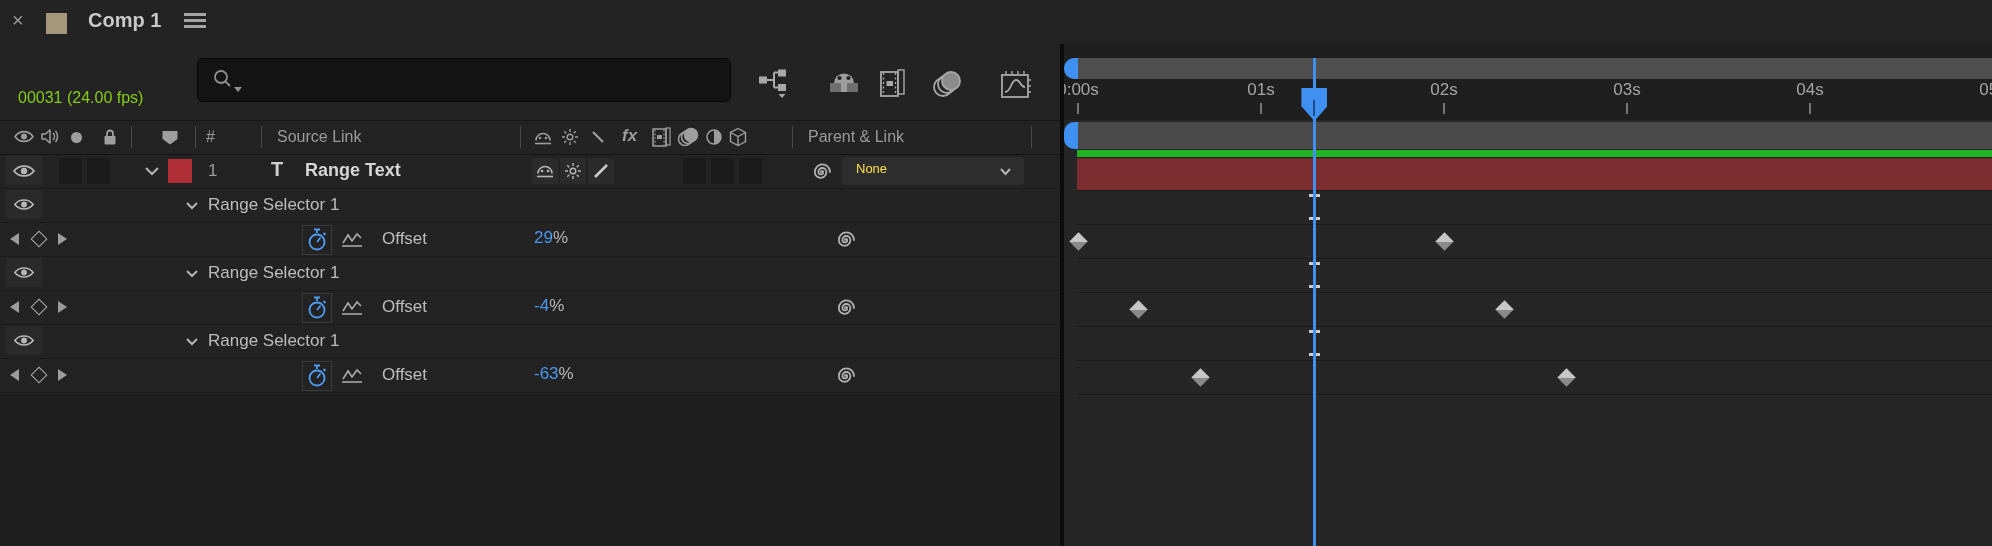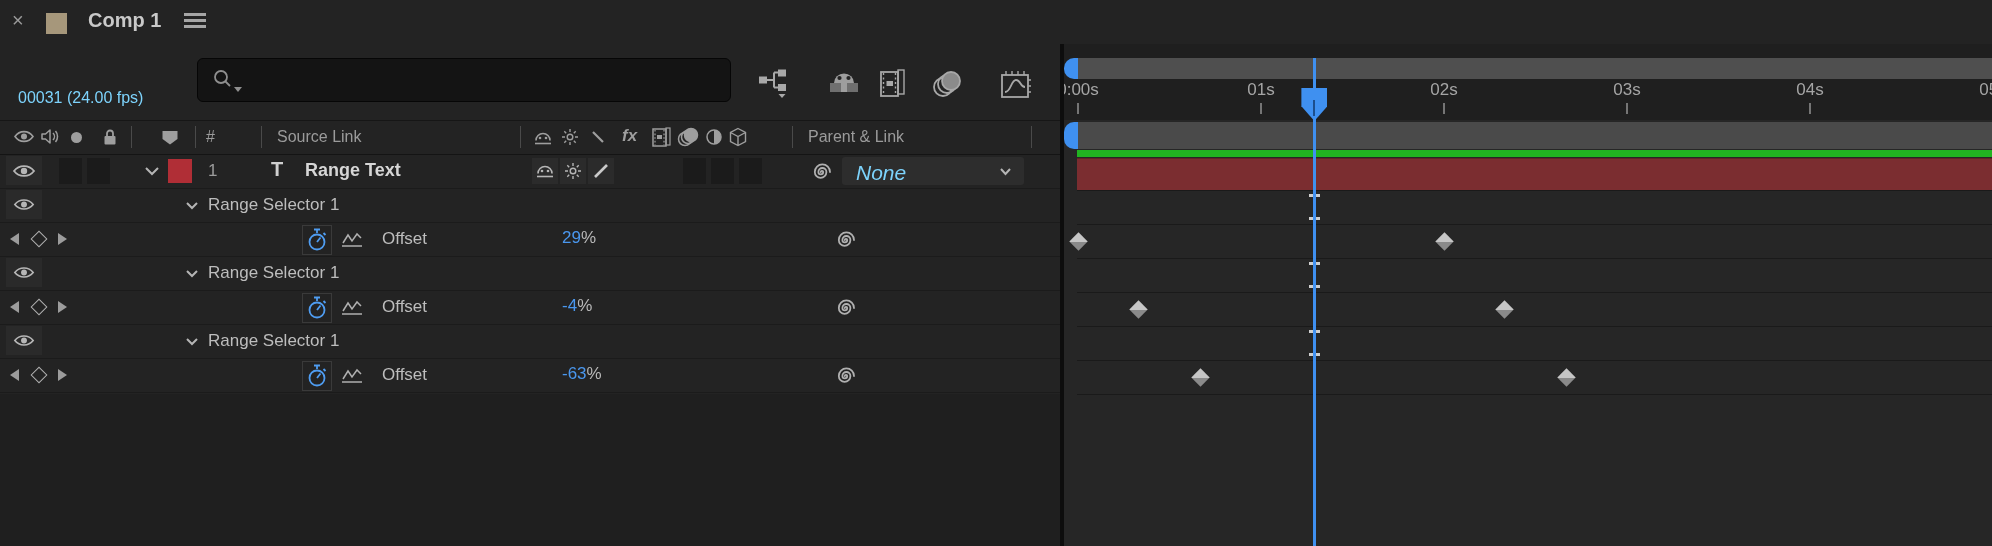--- a/index.html
+++ b/index.html
@@ -11,47 +11,47 @@
   .tabbar{left:0;top:0;width:1992px;height:44px;background:#232323;}
   .tab-close{left:12px;top:9px;font-size:20px;color:#9a9a9a;cursor:default;}
   .tab-swatch{left:46px;top:13px;width:21px;height:21px;background:#a6977b;}
   .tab-title{left:88px;top:9px;font-size:20px;font-weight:bold;color:#c9c9c9;}
   .tab-menu{left:184px;top:13px;width:22px;height:16px;}
   .tab-menu div{height:2.5px;background:#a5a5a5;margin-bottom:3.5px;}
 
   
   .toolbar{left:0;top:44px;width:1060px;height:76px;background:#232323;}
   .timecode{left:18px;top:6px;font-size:30px;font-weight:bold;color:#4f9df2;letter-spacing:1px;}
-  .frameinfo{left:18px;top:45px;font-size:16px;color:#7dd3fc;}
+  .frameinfo{left:18px;top:45px;font-size:16px;color:#84cc16;}
   .searchbox{left:197px;top:14px;width:532px;height:42px;background:#141414;border:1px solid #060606;border-radius:6px;}
   .mag{left:14px;top:9px;}
   .mag-caret{left:36px;top:28px;width:0;height:0;border-left:4.5px solid transparent;border-right:4.5px solid transparent;border-top:5px solid #8f8f8f;}
   .tool-ico{top:24px;}
 
   
   .header{left:0;top:120px;width:1060px;height:33px;background:#232323;border-top:1px solid #161616;border-bottom:1px solid #141414;}
   .hdiv{top:5px;width:1px;height:22px;background:#4a4a4a;}
   .htext{top:7px;font-size:16px;color:#9b9b9b;}
   .lrow{position:absolute;left:0;width:1060px;height:34px;border-bottom:1px solid #1b1b1b;}
   .leftpanel-bottom{left:0;top:394px;width:1060px;height:152px;background:#1f1f1f;}
   .avcell{left:6px;top:2px;width:36px;height:29px;background:#2a2a2a;display:flex;align-items:center;justify-content:center;}
   .darkcell{top:4px;width:23px;height:26px;background:#1b1b1b;}
   .rowtext{font-size:17px;color:#bdbdbd;}
   .bright{color:#d6d6d6;font-weight:bold;font-size:18px;}
   .num{color:#9b9b9b;font-size:17px;}
   .swatch{left:168px;top:5px;width:24px;height:24px;background:#b02e36;}
   .switchcell{top:4px;width:26px;height:26px;background:#2b2b2b;display:flex;align-items:center;justify-content:center;}
   .dropdown{left:842px;top:3px;width:182px;height:28px;background:#2d2d2d;border-radius:3px;}
-  .dd-label{position:absolute;left:14px;top:4px;font-size:21px;color:#7dd3fc;font-style:italic;}
+  .dd-label{position:absolute;left:14px;top:4px;font-size:13px;color:#fde047;}
   .dd-chevron{position:absolute;right:12px;top:10px;}
   .tri-left{width:0;height:0;border-top:6px solid transparent;border-bottom:6px solid transparent;border-right:9px solid #9c9c9c;}
   .tri-right{width:0;height:0;border-top:6px solid transparent;border-bottom:6px solid transparent;border-left:9px solid #9c9c9c;}
   .nav-diamond{width:10px;height:10px;border:1.6px solid #b0b0b0;transform:rotate(45deg);}
   .stopwatch-box{left:302px;top:3px;width:28px;height:28px;border:1px solid #3a3a3a;display:flex;align-items:center;justify-content:center;}
-  .val{color:#4a97ee;margin-left:28px;}
+  .val{color:#4a97ee;}
   .unit{color:#b8b8b8;}
   .propval{font-size:17px;left:534px;top:6px;}
 
   
   .tl-divider{left:1060px;top:44px;width:4px;height:502px;background:#0d0d0d;}
   .tl{left:1064px;top:44px;width:928px;height:502px;background:#1f1f1f;overflow:hidden;}
   .tl-rows-bg{left:0;top:76px;width:928px;height:426px;background:#262626;}
   .nav-bar{left:13px;top:14px;width:915px;height:21px;background:#4f4f4f;}
   .nav-cap{left:0;top:14px;width:14px;height:21px;background:#3f90f0;border-radius:10px 0 0 10px;}
   .ruler-label{position:absolute;top:36px;width:60px;text-align:center;font-size:17px;color:#a5a5a5;}

